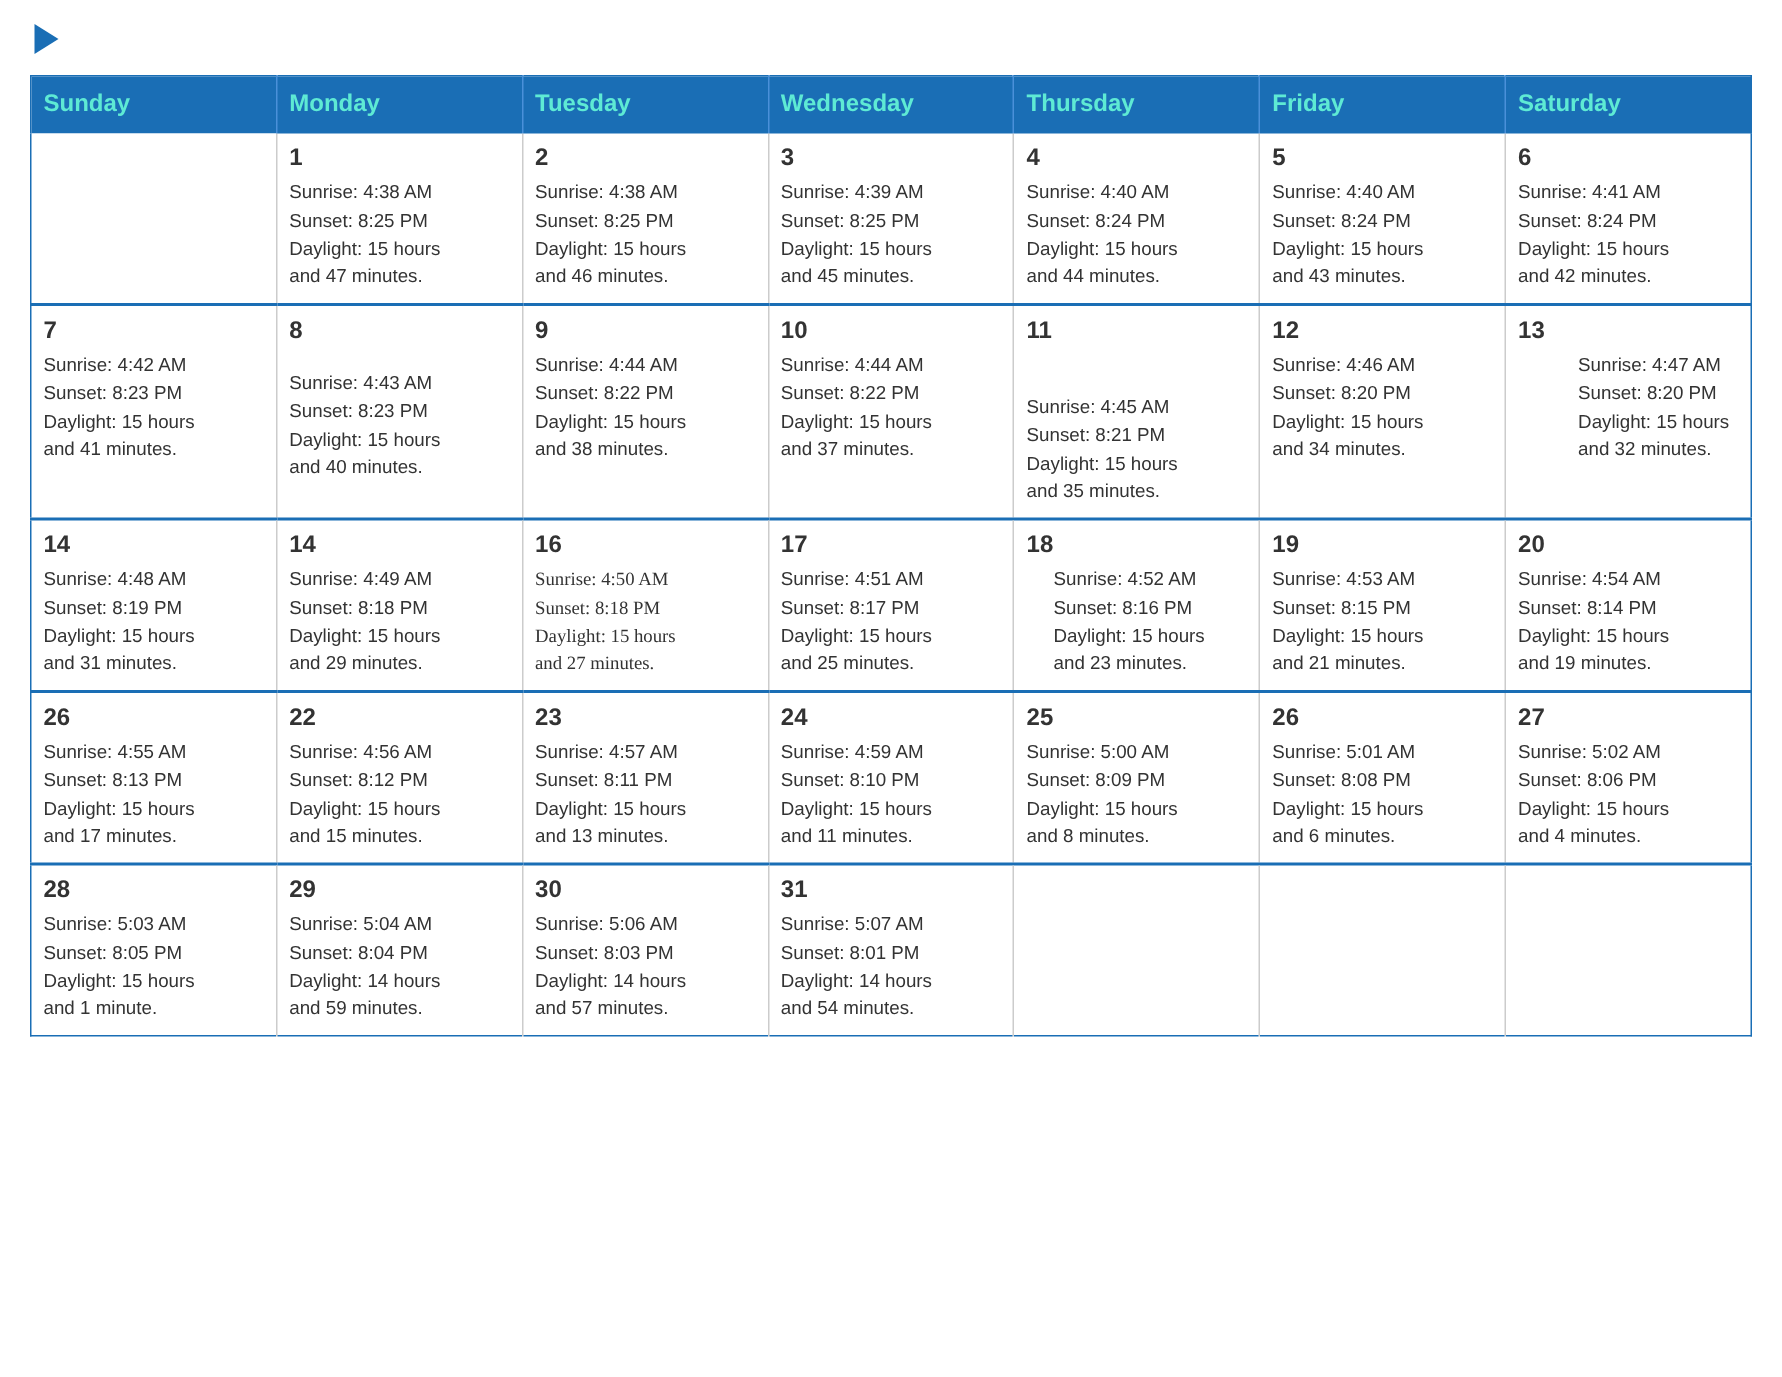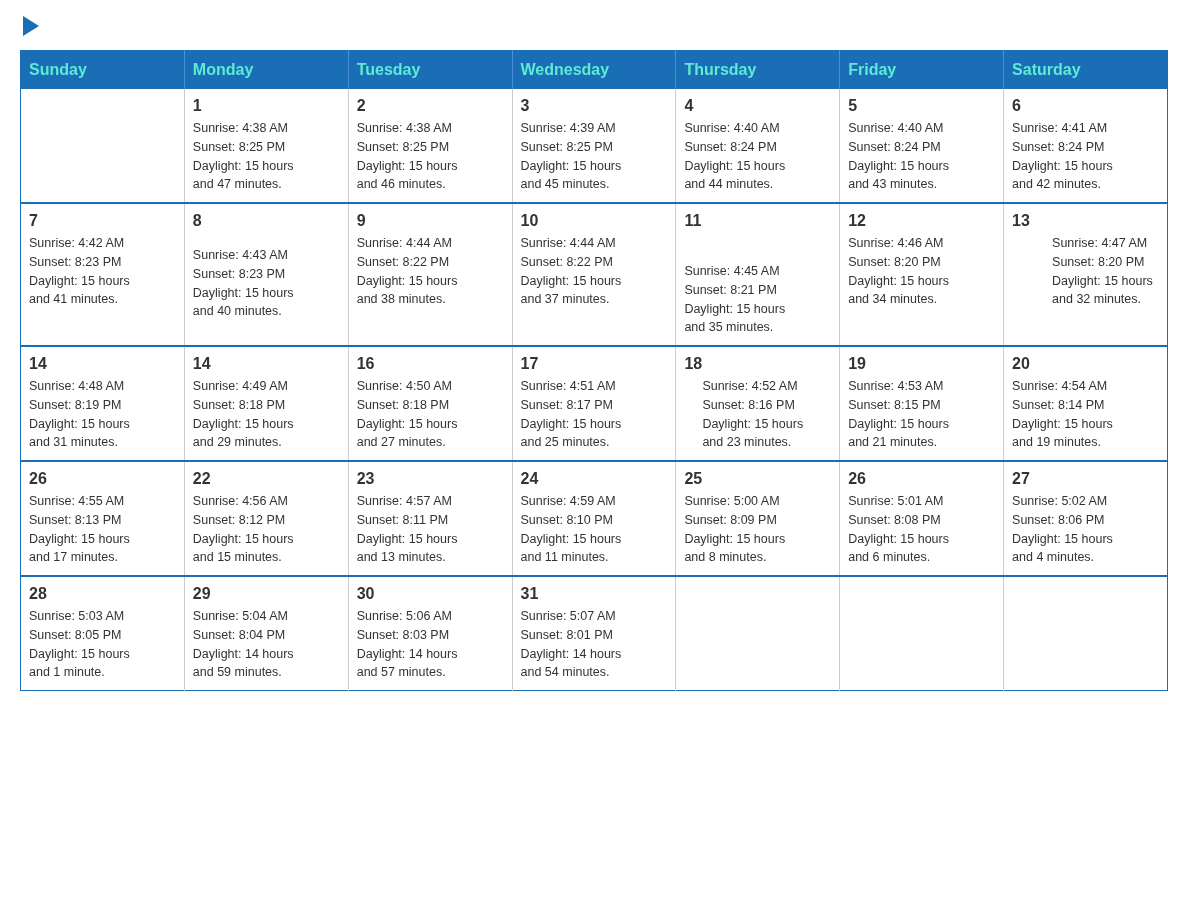--- a/index.html
+++ b/index.html
@@ -249,21 +249,21 @@
         </td>
         <td>
           <span class="day-number">14</span>
           <div class="day-info" style="white-space: pre-line;">Sunrise: 4:49 AM
 Sunset: 8:18 PM
 Daylight: 15 hours
 and 29 minutes.</div>
         </td>
         <td>
           <span class="day-number">16</span>
-          <div class="day-info" style="white-space: pre-line;">Sunrise: 4:50 AM
+          <div class="day-info" style="white-space: pre-line; font-family: Liberation Serif, serif;">Sunrise: 4:50 AM
 Sunset: 8:18 PM
 Daylight: 15 hours
 and 27 minutes.</div>
         </td>
         <td>
           <span class="day-number">17</span>
           <div class="day-info" style="white-space: pre-line;">Sunrise: 4:51 AM
 Sunset: 8:17 PM
 Daylight: 15 hours
 and 25 minutes.</div>

